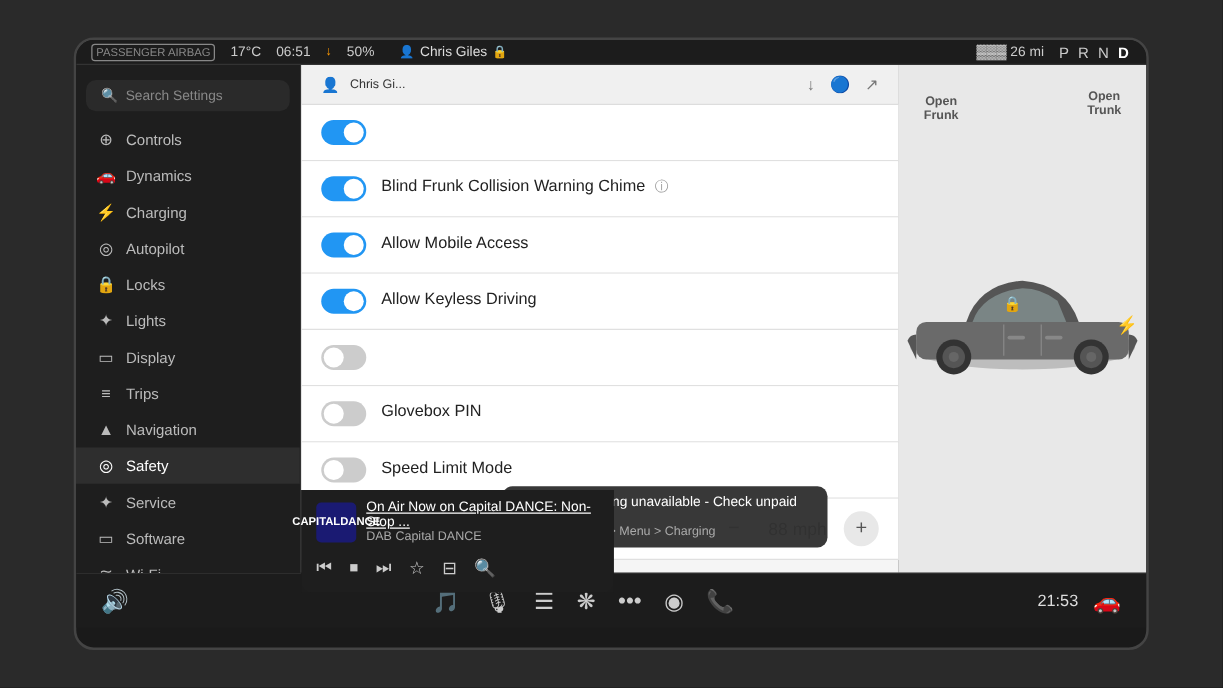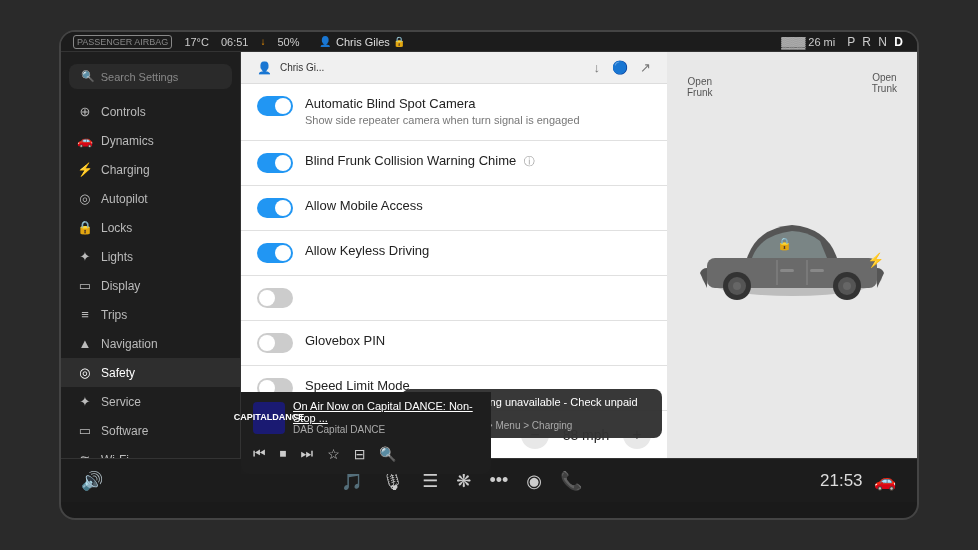--- a/index.html
+++ b/index.html
@@ -183,25 +183,26 @@
       cursor: pointer;
       display: flex;
       align-items: center;
       justify-content: center;
       color: #555;
     }
     .speed-value { font-size: 14px; color: #222; font-weight: 500; min-width: 50px; text-align: center; }
 
     
     .car-panel {
-      width: 250px;
+      width: 198px;
       background: #e8e8e8;
       position: relative;
       overflow: hidden;
       flex-shrink: 0;
+      font-weight: bold;
     }
     .car-panel .open-frunk {
       position: absolute;
       top: 24px;
       left: 20px;
       font-size: 10px;
       color: #555;
       text-align: center;
     }
     .car-panel .open-trunk {
@@ -261,21 +262,21 @@
       border-top: 1px solid #333;
       display: flex;
       align-items: center;
       justify-content: space-between;
       padding: 0 20px;
     }
     .taskbar-left { display: flex; align-items: center; gap: 4px; color: #ccc; font-size: 16px; }
     .taskbar-center { display: flex; align-items: center; gap: 18px; }
     .taskbar-icon { font-size: 18px; cursor: pointer; color: #ccc; }
     .taskbar-right { display: flex; align-items: center; gap: 12px; }
-    .taskbar-time { color: #ddd; font-size: 17px; text-align: right; }
+    .taskbar-time { color: #ddd; font-size: 13px; text-align: right; }
     .taskbar-car { color: #ccc; font-size: 18px; }
 
     
     .charging-notif {
       position: absolute;
       right: 255px;
       bottom: 80px;
       background: rgba(50,50,50,0.97);
       border-radius: 8px;
       padding: 7px 12px;
@@ -378,24 +379,20 @@
         <span class="username">Chris Gi...</span>
         <div class="icons">
           <span>↓</span>
           <span>🔵</span>
           <span>↗</span>
         </div>
       </div>
 
       <div class="setting-row">
         <div class="toggle-switch on"></div>
-        <div class="text-group">
-          <div class="label">Automatic Blind Spot Camera</div>
-          <div class="desc">Show side repeater camera when turn signal is engaged</div>
-        </div>
       </div>
 
       <div class="setting-row">
         <div class="toggle-switch on"></div>
         <div class="text-group">
           <div class="label">
             <span>Blind Frunk Collision Warning Chime</span>
             <span class="info-icon">ⓘ</span>
           </div>
         </div>

